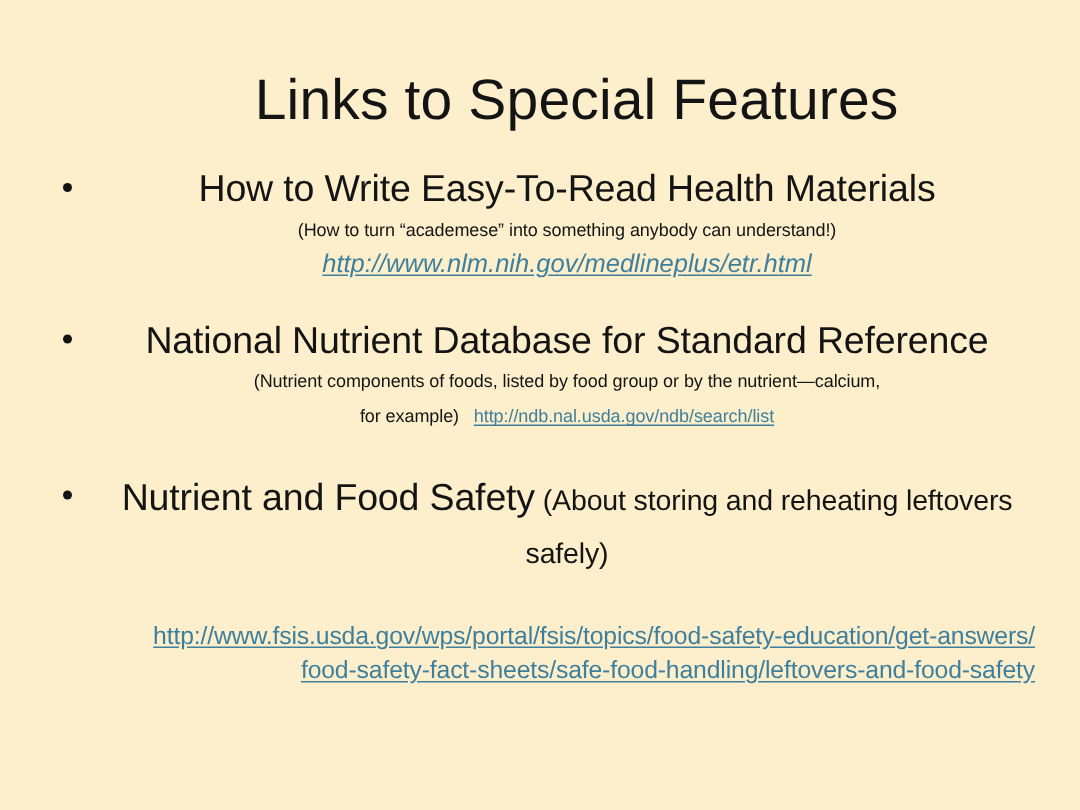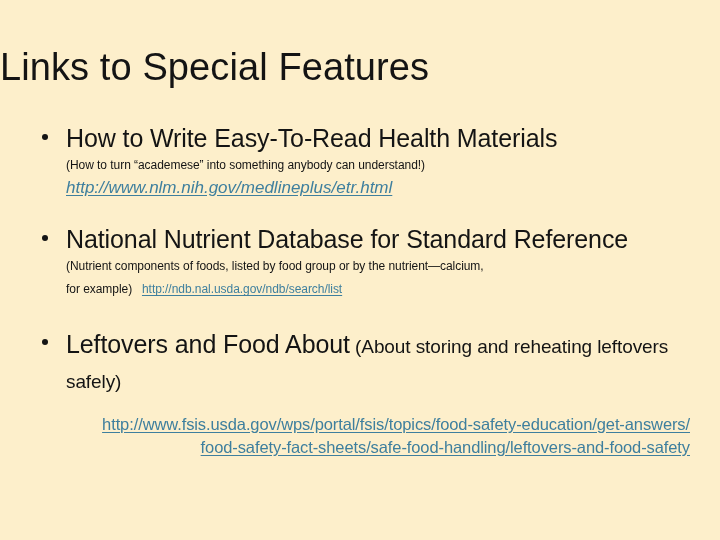--- a/index.html
+++ b/index.html
@@ -23,34 +23,35 @@
     background: #FDEFCB;
     box-sizing: border-box;
   }
 
   
   .slide-title {
     position: absolute;
     left: 0;
     top: 44px;
     width: 599px;
-    text-align: left;
+    text-align: right;
     font-size: 38px;
     font-weight: 400;
     line-height: 46px;
     letter-spacing: 0.1px;
     color: #141414;
   }
 
   
   .body-area {
     position: absolute;
     left: 30px;
-    top: 123px;
+    top: 111px;
     width: 660px;
+    text-align: center;
   }
 
   .bullet-block {
     position: relative;
     padding-left: 36px;
     margin-bottom: 24px;
   }
 
   .bullet-dot {
     position: absolute;
@@ -150,21 +151,21 @@
       <div class="bullet-sub">(Nutrient components of foods, listed by food group or by the nutrient—calcium,</div>
       <div class="bullet-sub">
         <span>for example)</span>
         <span>&nbsp;&nbsp;</span><span class="link">http://ndb.nal.usda.gov/ndb/search/list</span>
       </div>
     </div>
 
     <div class="bullet-block" id="bullet-3">
       <span class="bullet-dot"></span>
       <div class="bullet-head-mixed">
-        <span>Leftovers and Food About</span><span class="small-inline"> (About storing and reheating leftovers safely)</span>
+        <span>Nutrient and Food Safety</span><span class="small-inline"> (About storing and reheating leftovers safely)</span>
       </div>
     </div>
 
   </div>
 
   <div class="long-url">
     <span class="link">http://www.fsis.usda.gov/wps/portal/fsis/topics/food-safety-education/get-answers/</span><br>
     <span class="link">food-safety-fact-sheets/safe-food-handling/leftovers-and-food-safety</span>
   </div>
 

